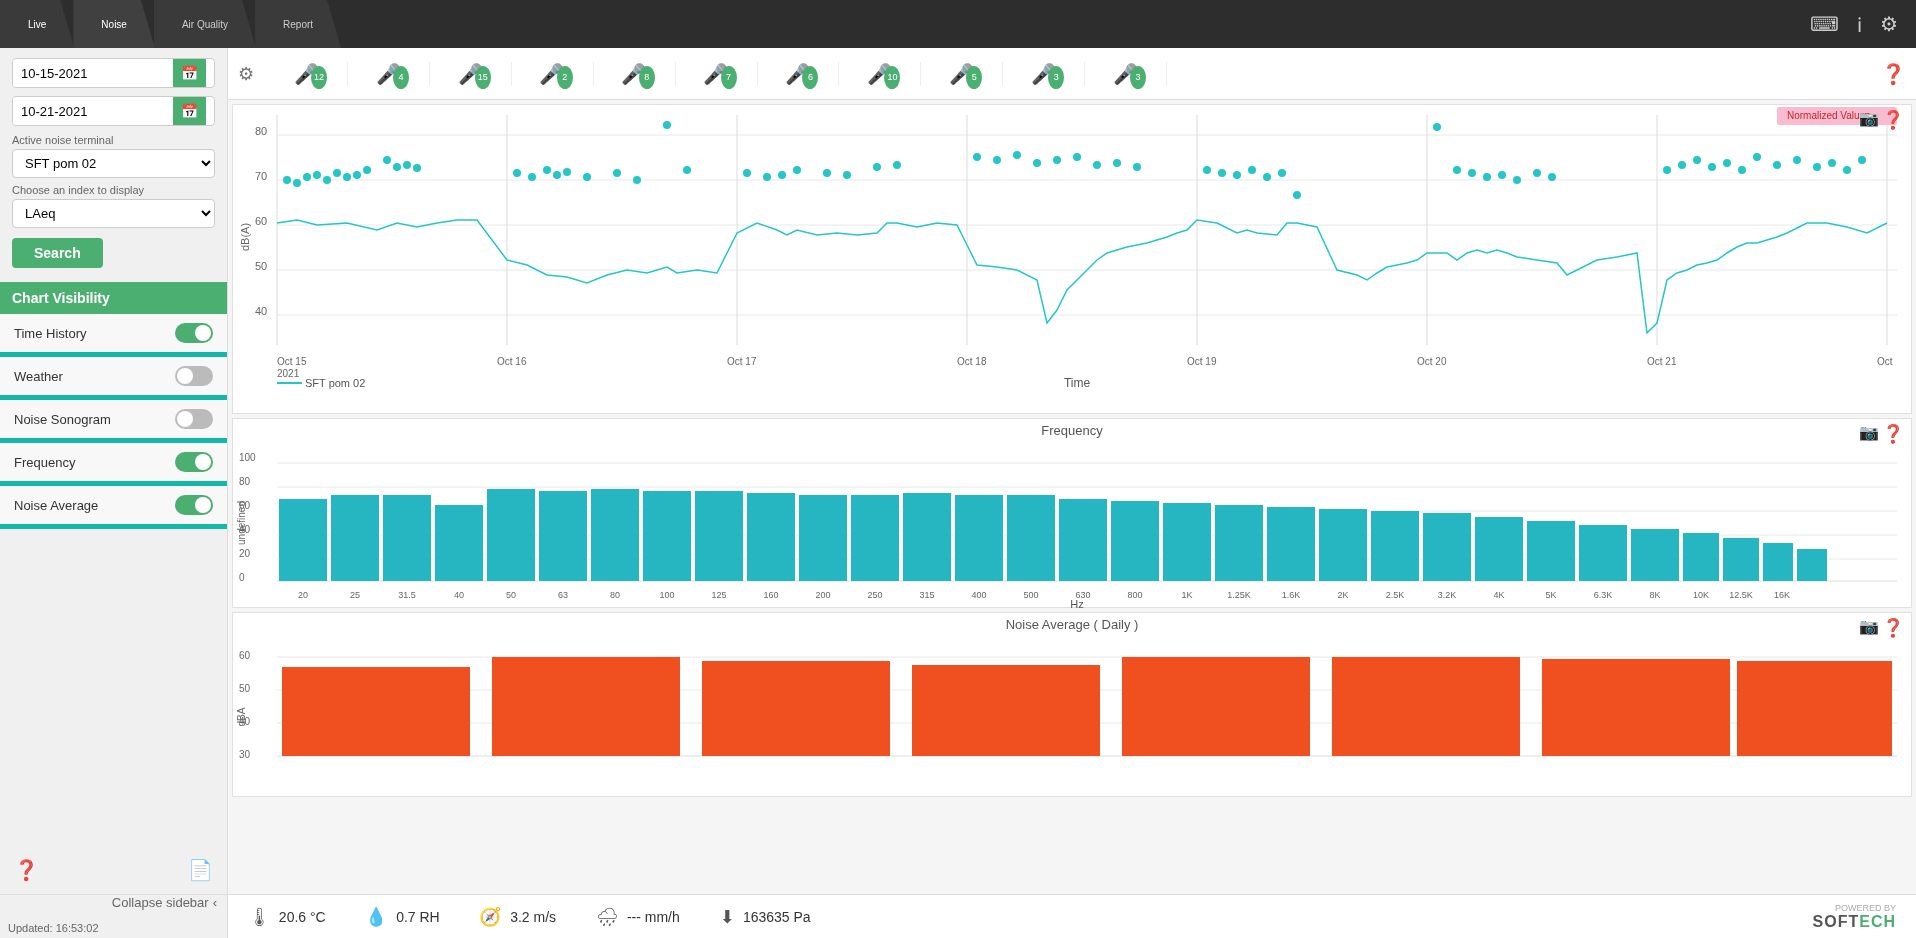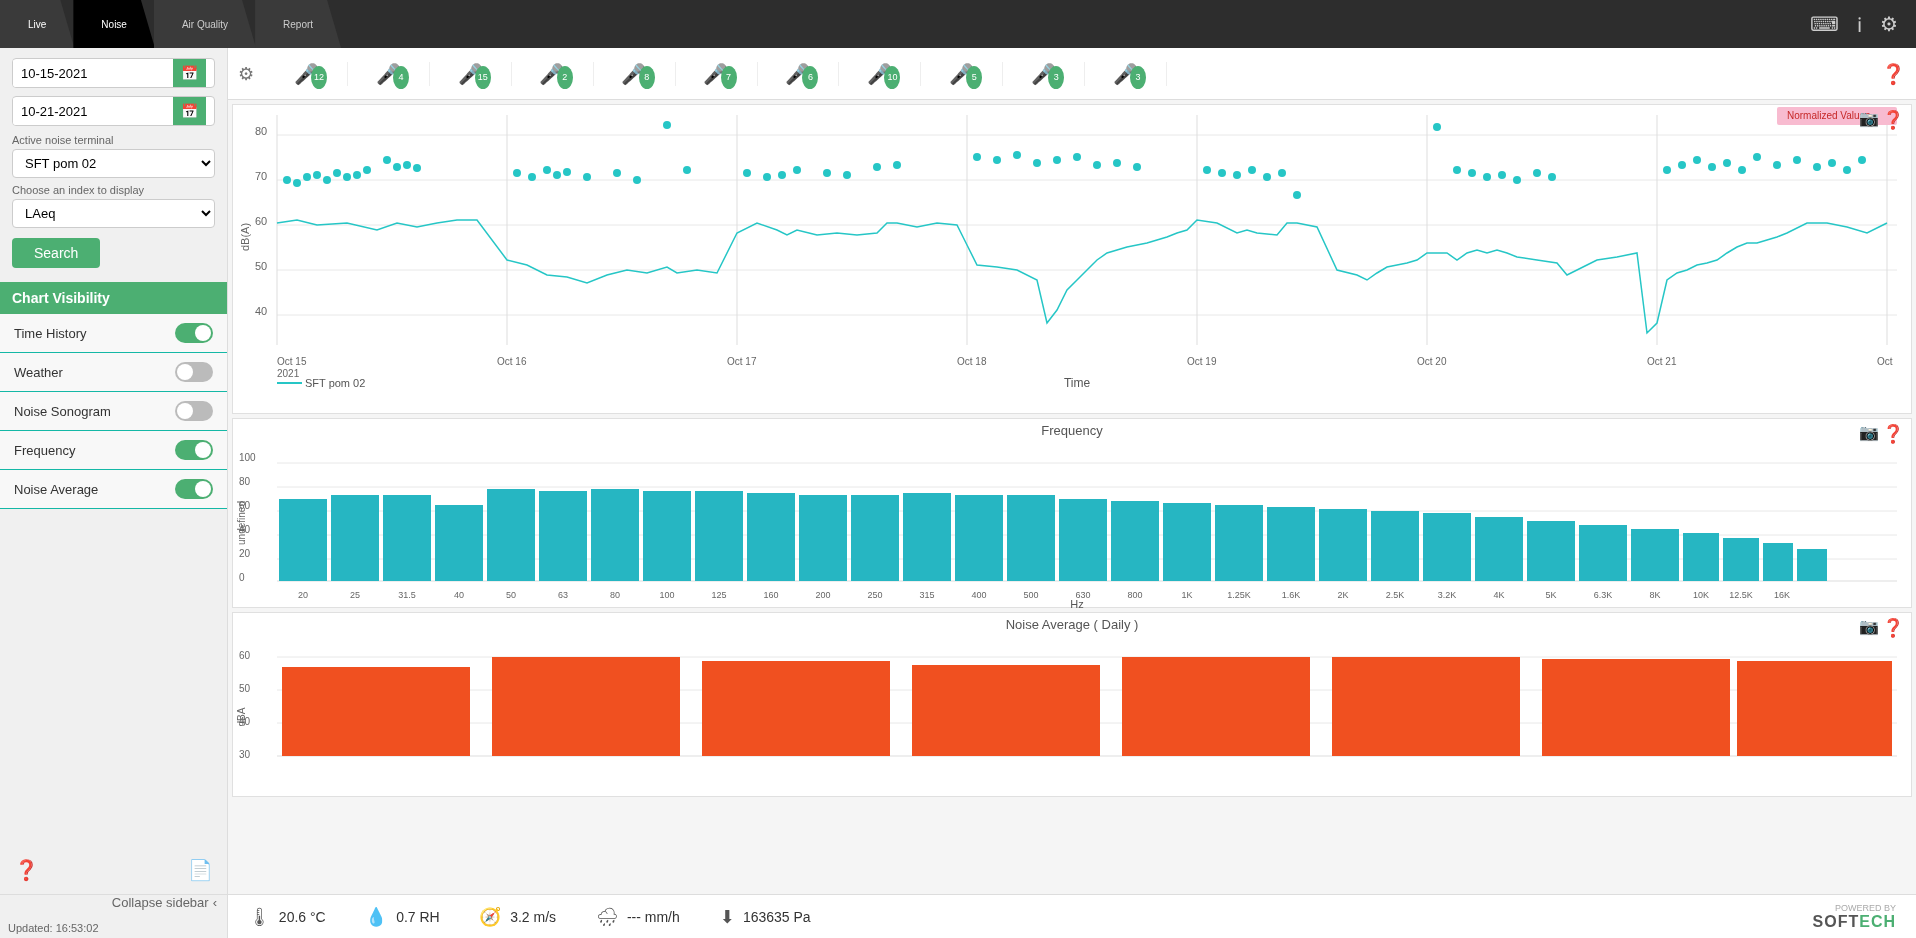--- a/index.html
+++ b/index.html
@@ -9,44 +9,44 @@
     .top-nav {
       display: flex; align-items: center; background: #2d2d2d; height: 48px; position: relative;
     }
     .nav-tab {
       display: flex; align-items: center; justify-content: center;
       padding: 0 28px; height: 48px; color: #ccc; font-size: 10px; cursor: pointer;
       clip-path: polygon(0 0, calc(100% - 14px) 0, 100% 100%, 0 100%);
       position: relative; margin-right: -1px;
     }
     .nav-tab.live { background: #3a3a3a; color: #fff; }
-    .nav-tab.noise { background: #000000; color: #fff; }
+    .nav-tab.noise { background: #404040; color: #fff; }
     .nav-tab.airquality { background: #3a3a3a; color: #ccc; }
     .nav-tab.report { background: #3a3a3a; color: #ccc; }
     .nav-right { margin-left: auto; display: flex; align-items: center; gap: 18px; padding-right: 18px; }
     .nav-icon { color: #ccc; font-size: 20px; cursor: pointer; }
 
     
     .main-layout { display: flex; height: calc(938px - 48px); }
 
     
     .sidebar {
       width: 228px; background: #f0f0f0; display: flex; flex-direction: column;
       border-right: 1px solid #ddd; flex-shrink: 0;
     }
     .sidebar-input-group { padding: 10px 12px 6px; }
     .date-input-wrap { display: flex; align-items: flex-end; background: #fff; border: 1px solid #ccc; border-radius: 4px; margin-bottom: 8px; overflow: hidden; }
     .date-input { border: none; outline: none; padding: 6px 8px; font-size: 13px; width: 160px; background: #fff; }
     .date-btn { background: #4caf72; border: none; padding: 6px 8px; cursor: pointer; color: #fff; font-size: 14px; }
     .select-label { font-size: 11px; color: #666; margin-bottom: 3px; margin-top: 6px; }
     .custom-select { width: 100%; padding: 5px 8px; border: 1px solid #ccc; border-radius: 4px; font-size: 13px; background: #fff; cursor: pointer; }
-    .search-btn { background: #4caf72; color: #fff; border: none; border-radius: 4px; padding: 7px 22px; font-size: 14px; cursor: pointer; margin-top: 10px; }
+    .search-btn { background: #4caf72; color: #fff; border: none; border-radius: 4px; padding: 7px 22px; font-size: 14px; cursor: pointer; margin-top: 10px; font-weight: bold; }
 
     .sidebar-section { background: #4caf72; color: #fff; font-size: 14px; font-weight: bold; padding: 8px 12px; margin-top: 8px; }
-    .sidebar-toggle-row { display: flex; align-items: center; justify-content: space-between; padding: 9px 14px; border-bottom: 1px solid #14b8a6; background: #f8f8f8; }
+    .sidebar-toggle-row { display: flex; align-items: center; justify-content: space-between; padding: 9px 14px; border-bottom: 5px solid #14b8a6; background: #f8f8f8; }
     .toggle-label { font-size: 13px; color: #333; }
     .toggle-switch { width: 38px; height: 20px; border-radius: 10px; position: relative; cursor: pointer; }
     .toggle-switch.on { background: #4caf72; }
     .toggle-switch.off { background: #bbb; }
     .toggle-knob { width: 16px; height: 16px; background: #fff; border-radius: 50%; position: absolute; top: 2px; transition: left 0.2s; }
     .toggle-switch.on .toggle-knob { left: 20px; }
     .toggle-switch.off .toggle-knob { left: 2px; }
 
     .sidebar-bottom { margin-top: auto; padding: 12px 14px; display: flex; align-items: center; justify-content: space-between; }
     .collapse-btn { display: flex; align-items: center; gap: 4px; color: #666; font-size: 13px; cursor: pointer; }

